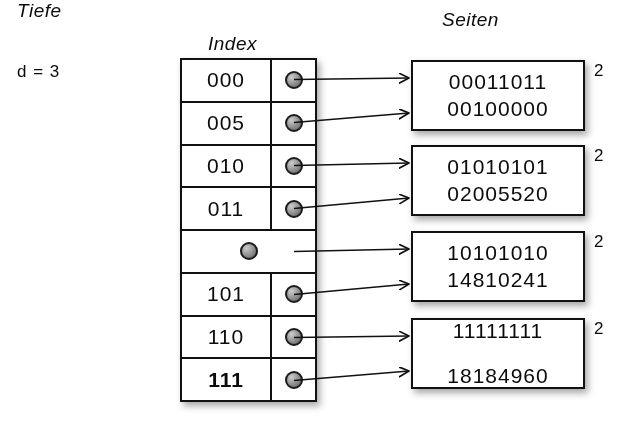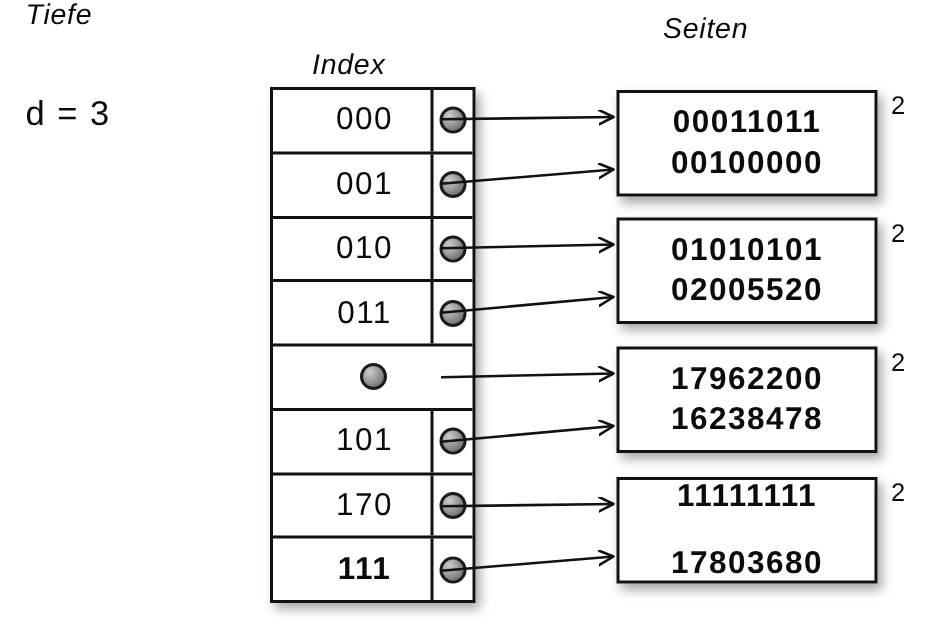--- a/index.html
+++ b/index.html
@@ -19,21 +19,21 @@
     font-weight: 500;
     letter-spacing: 0.5px;
     z-index: 2;
   }
   .hdr-tiefe  { left: 17px;  top: 0; }
   .hdr-index  { left: 208px; top: 9px; margin-top: 24px;  }
   .hdr-seiten { left: 442px; top: 9px;  }
   .depth-global {
     position: absolute;
     left: 17px; top: 62px;
-    font-size: 23px;
+    font-size: 17px;
     letter-spacing: 1px;
     z-index: 2;
   }
 
   
   .index-table {
     position: absolute;
     left: 180px; top: 58px;
     width: 137px; height: 344px;
     box-sizing: border-box;
@@ -52,21 +52,20 @@
   }
   .index-row:last-child { border-bottom: none; font-weight: bold; }
   .cell-bits {
     width: 88px;
     border-right: 2px solid #111;
     display: flex;
     align-items: center;
     justify-content: center;
     font-size: 21px;
     letter-spacing: 1px;
-    margin-left: 17px;
   }
   .cell-ptr { flex: 1 1 0; position: relative; }
   .dot {
     position: absolute;
     left: 50%; top: 50%;
     transform: translate(-50%, -50%);
     width: 14px; height: 14px;
     border-radius: 50%;
     border: 2px solid #1b1b1b;
     background: radial-gradient(circle at 32% 30%, #cdcdcd 0%, #8d8d8d 55%, #595959 100%);
@@ -82,21 +81,20 @@
     background: #fff;
     box-shadow: 3px 4px 7px rgba(0,0,0,0.35);
     display: flex;
     flex-direction: column;
     align-items: center;
     justify-content: center;
     gap: 1px;
     font-size: 21px;
     letter-spacing: 1px;
     z-index: 2;
-    font-weight: bold;
   }
   .page-0 { top: 60px;  }
   .page-1 { top: 145px; }
   .page-2 { top: 231px; }
   .page-3 { top: 318px; gap: 19px; }
   .page-line { line-height: 26px; }
 
   .local-depth {
     position: absolute;
     left: 594px;
@@ -128,21 +126,21 @@
   <div class="depth-global">d = 3</div>
 
   <div class="index-table">
     <div class="index-row">
       <div class="cell-bits">000</div>
       <div class="cell-ptr">
           <span class="dot"></span>
         </div>
     </div>
     <div class="index-row">
-      <div class="cell-bits">001</div>
+      <div class="cell-bits">005</div>
       <div class="cell-ptr">
           <span class="dot"></span>
         </div>
     </div>
     <div class="index-row">
       <div class="cell-bits">010</div>
       <div class="cell-ptr">
           <span class="dot"></span>
         </div>
     </div>
@@ -157,21 +155,21 @@
           <span class="dot"></span>
         </div>
     </div>
     <div class="index-row">
       <div class="cell-bits">101</div>
       <div class="cell-ptr">
           <span class="dot"></span>
         </div>
     </div>
     <div class="index-row">
-      <div class="cell-bits">170</div>
+      <div class="cell-bits">110</div>
       <div class="cell-ptr">
           <span class="dot"></span>
         </div>
     </div>
     <div class="index-row">
       <div class="cell-bits">111</div>
       <div class="cell-ptr">
           <span class="dot"></span>
         </div>
     </div>
@@ -179,26 +177,26 @@
 
   <div class="page page-0">
     <div class="page-line">00011011</div>
     <div class="page-line">00100000</div>
   </div>
   <div class="page page-1">
     <div class="page-line">01010101</div>
     <div class="page-line">02005520</div>
   </div>
   <div class="page page-2">
-    <div class="page-line">17962200</div>
-    <div class="page-line">16238478</div>
+    <div class="page-line">10101010</div>
+    <div class="page-line">14810241</div>
   </div>
   <div class="page page-3">
     <div class="page-line">11111111</div>
-    <div class="page-line">17803680</div>
+    <div class="page-line">18184960</div>
   </div>
 
   <div class="local-depth ld-0">2</div>
   <div class="local-depth ld-1">2</div>
   <div class="local-depth ld-2">2</div>
   <div class="local-depth ld-3">2</div>
 
   <svg class="arrows" viewBox="0 0 629 421" xmlns="http://www.w3.org/2000/svg">
     <defs>
       <marker id="arrowhead" markerUnits="userSpaceOnUse" markerWidth="14" markerHeight="12" refX="10" refY="5" orient="auto">

